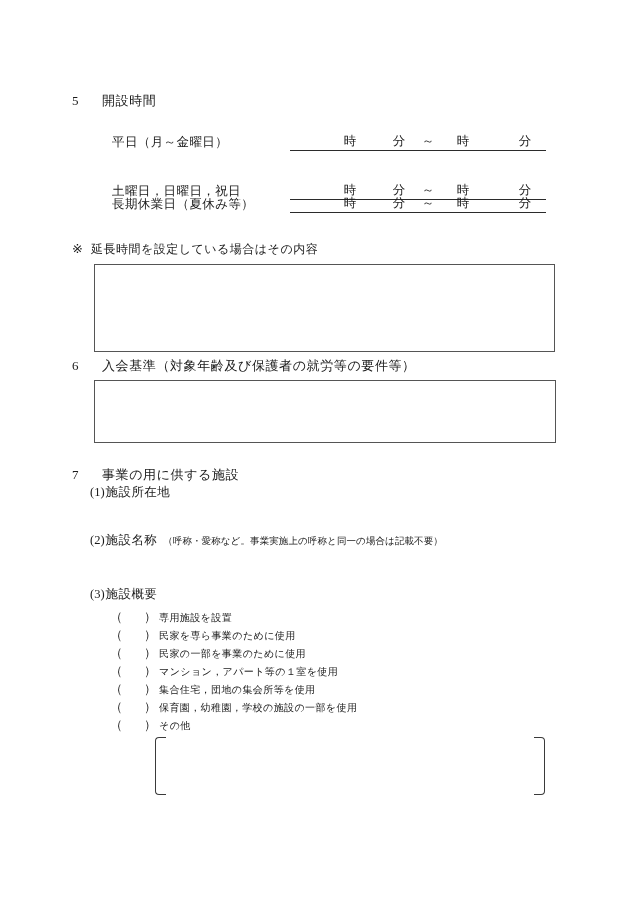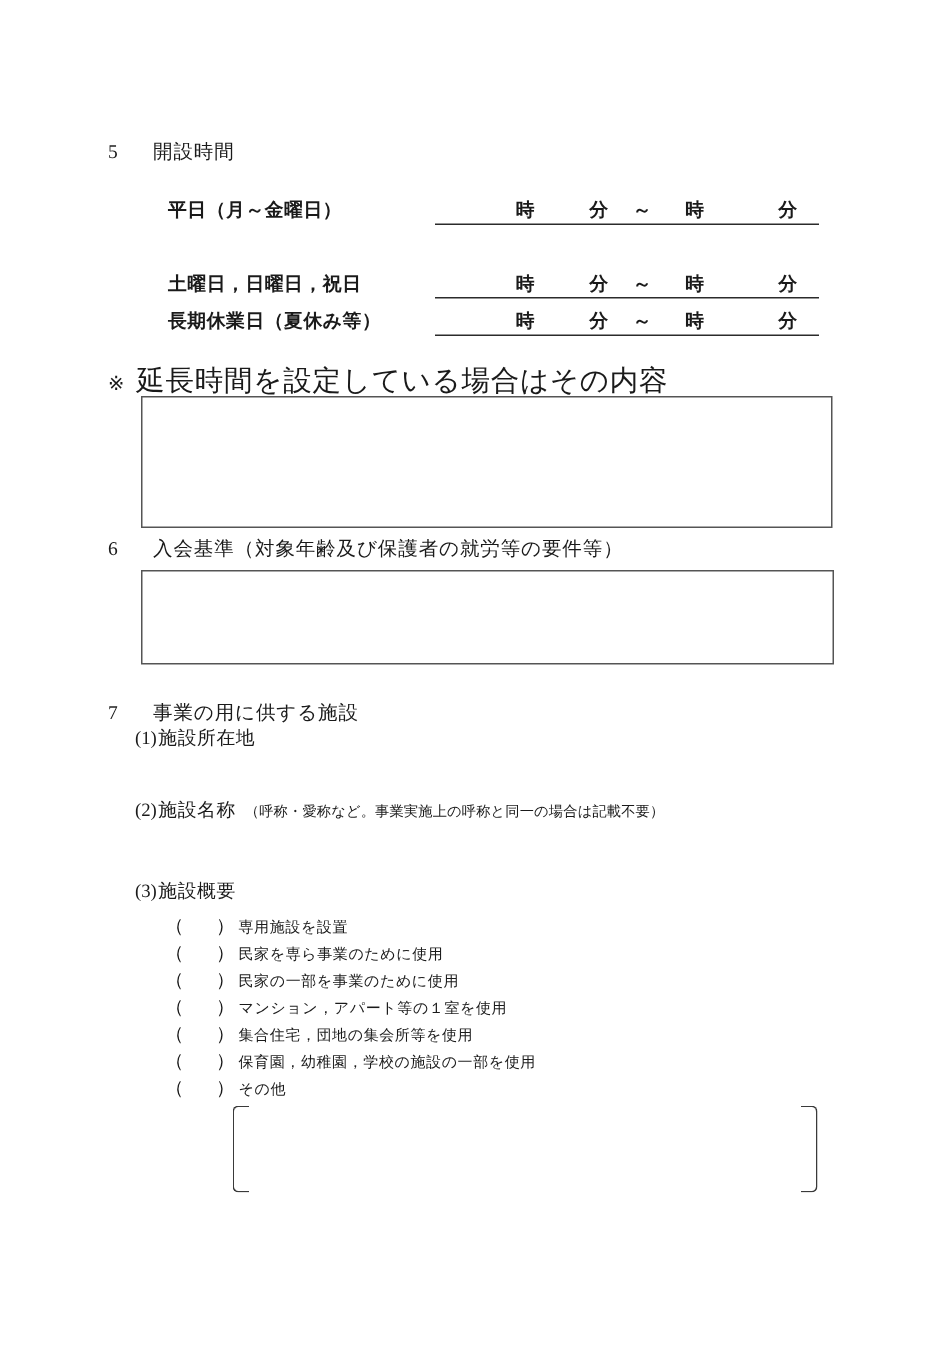--- a/index.html
+++ b/index.html
@@ -19,21 +19,21 @@
   .page {
     position: absolute;
     inset: 0;
     background: #ffffff;
   }
 
   
   .abs { position: absolute; white-space: nowrap; }
   .jp {
     font-family: Liberation Mono, monospace;
-    font-size: 19px;
+    font-size: 12px;
     letter-spacing: 0.5px;
   }
 
   
   .section-head { display: flex; align-items: baseline; }
   .section-head .s-num {
     width: 30px;
     font-family: "Liberation Serif", "DejaVu Serif", serif;
     font-size: 13px;
   }
@@ -41,22 +41,22 @@
     font-family: Liberation Sans, sans-serif;
     font-size: 13px;
     letter-spacing: 0.6px;
   }
 
   
   .time-row {
     position: absolute;
     left: 112px;
     display: flex;
+    align-items: flex-end;
     height: 20px;
-    font-weight: bold;
   }
   .time-label {
     width: 178px;
     font-family: "DejaVu Sans", "Liberation Sans", sans-serif;
     font-size: 12.5px;
     letter-spacing: 0.4px;
     line-height: 18px;
   }
   .time-fields {
     width: 256px;
@@ -210,21 +210,21 @@
       <span class="tf tf-hour1">時</span>
       <span class="tf tf-gap1"></span>
       <span class="tf tf-min1">分</span>
       <span class="tf tf-tilde">～</span>
       <span class="tf tf-hour2">時</span>
       <span class="tf tf-gap2"></span>
       <span class="tf tf-min2">分</span>
     </span>
   </div>
 
-  <div class="time-row" style="top:205px;">
+  <div class="time-row" style="top:193px;">
     <span class="time-label">長期休業日（夏休み等）</span>
     <span class="time-fields">
       <span class="tf tf-blank1"></span>
       <span class="tf tf-hour1">時</span>
       <span class="tf tf-gap1"></span>
       <span class="tf tf-min1">分</span>
       <span class="tf tf-tilde">～</span>
       <span class="tf tf-hour2">時</span>
       <span class="tf tf-gap2"></span>
       <span class="tf tf-min2">分</span>

